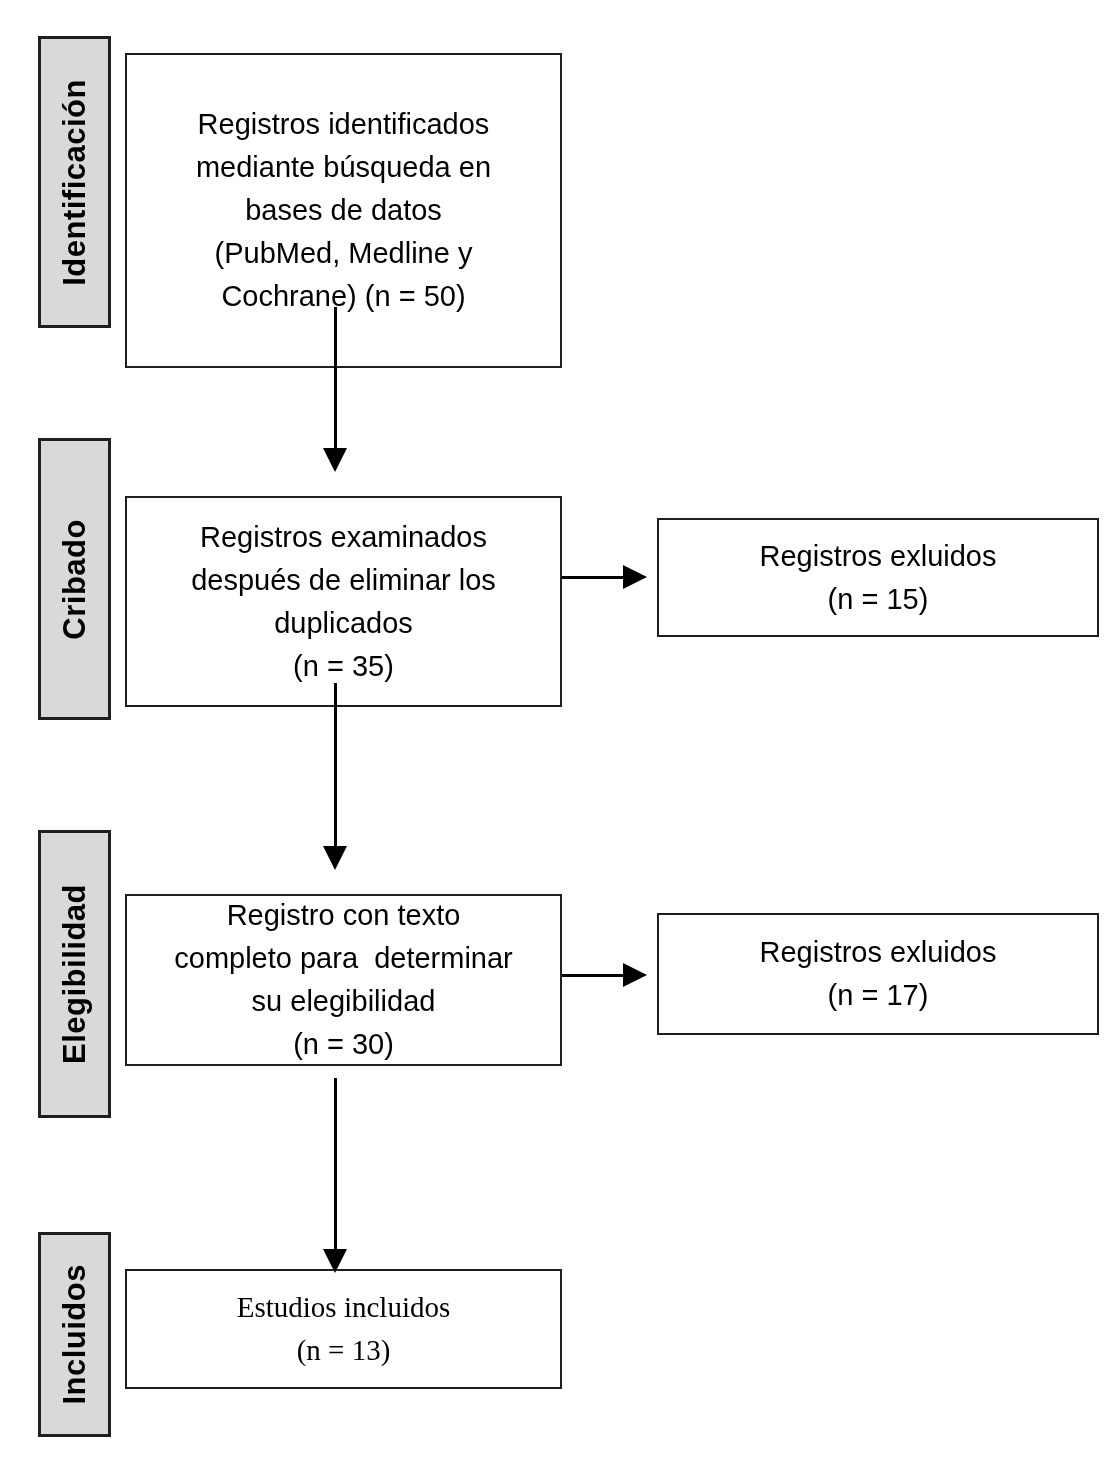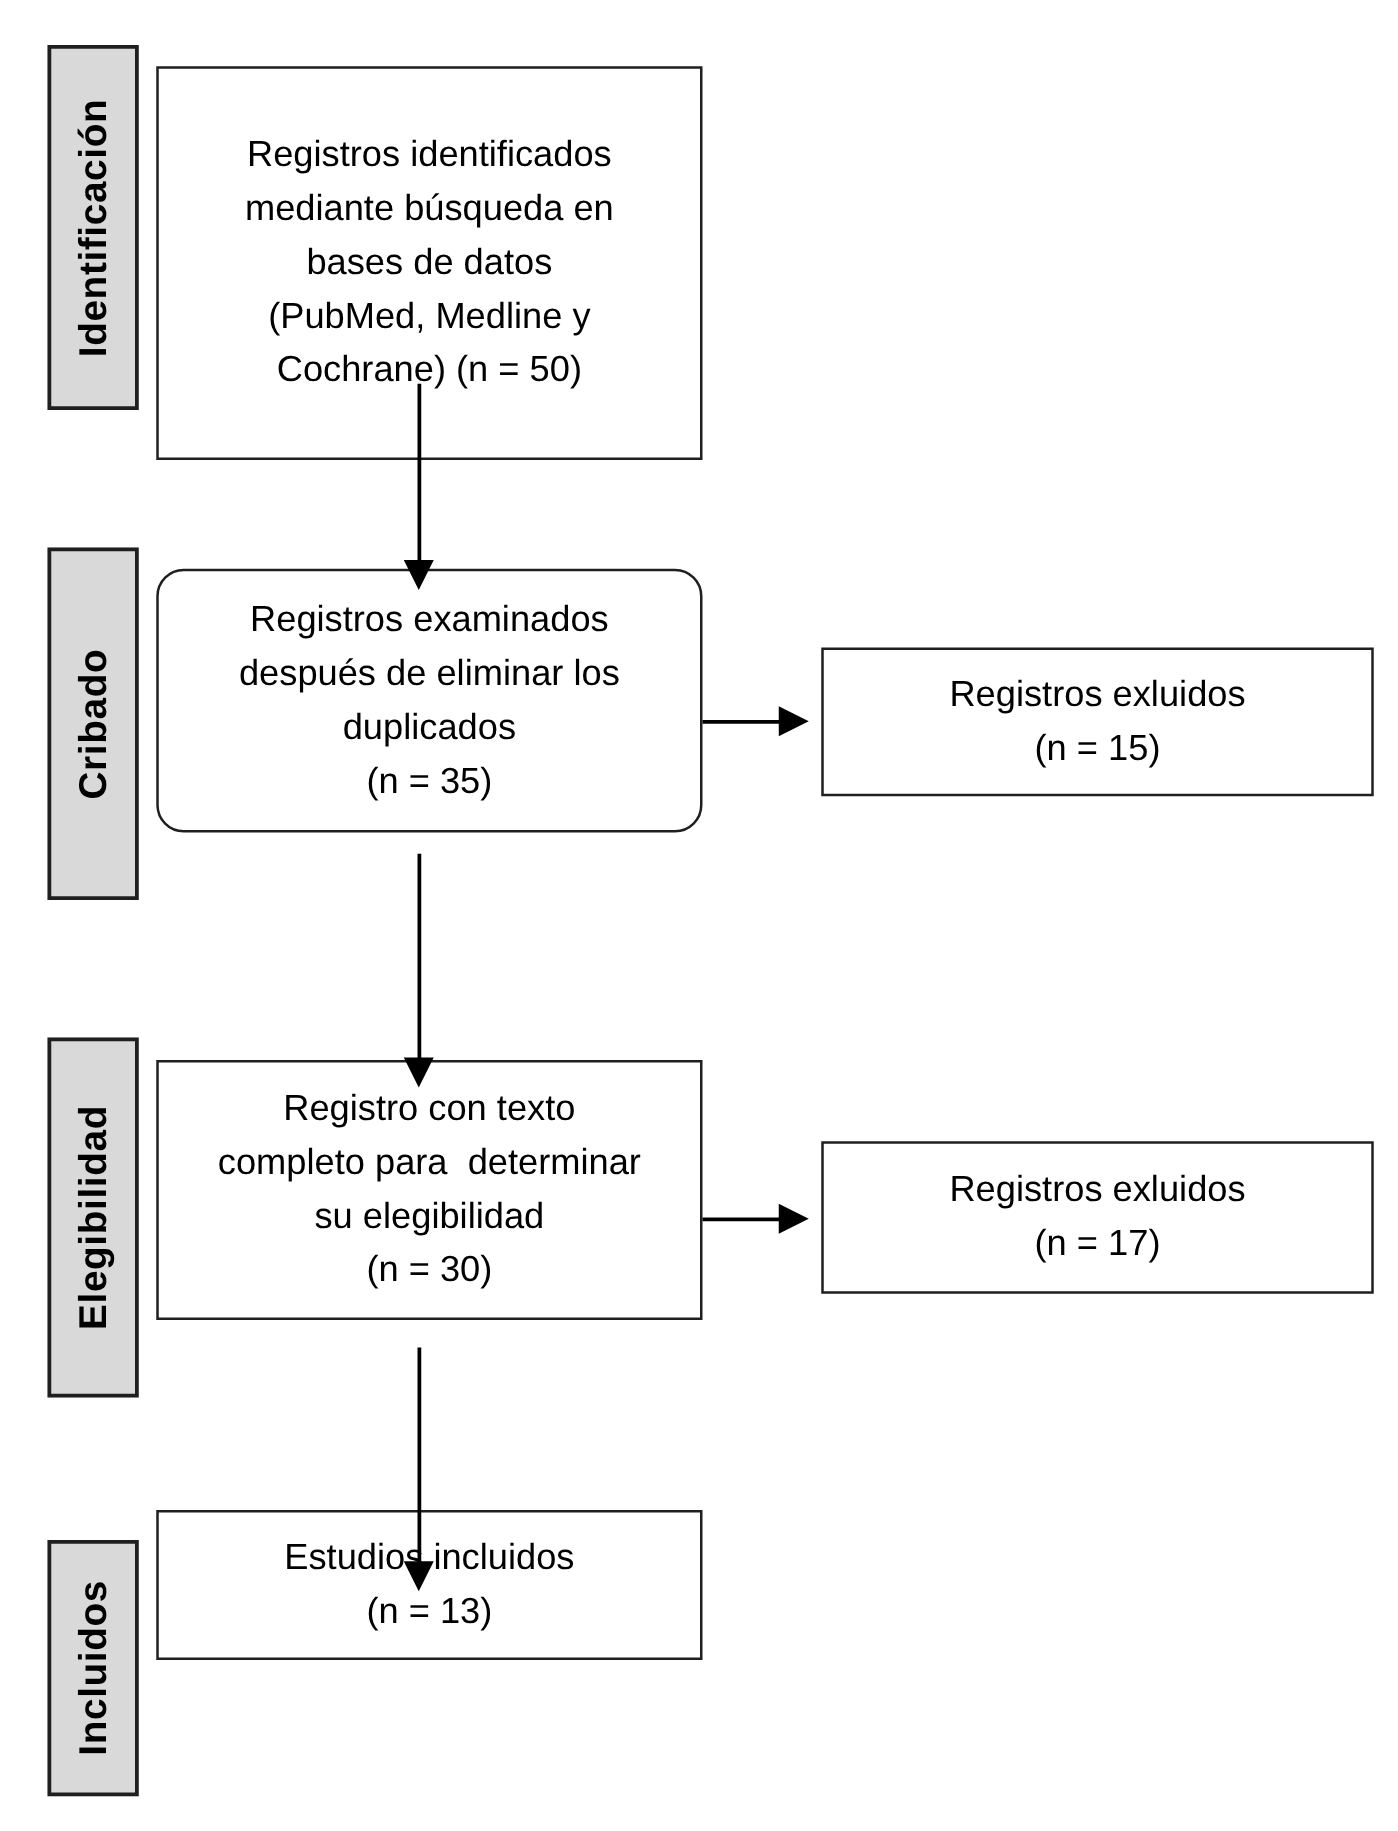--- a/index.html
+++ b/index.html
@@ -108,33 +108,33 @@
     <span class="stage-label">Incluidos</span>
   </div>
 
   <div class="box main-box" style="top:53px; height:315px;">
     <span class="box-text">Registros identificados
 mediante búsqueda en
 bases de datos
 (PubMed, Medline y
 Cochrane) (n = 50)</span>
   </div>
-  <div class="box main-box" style="top:455px; height:211px;border-radius:22px;">
+  <div class="box main-box" style="top:496px; height:211px;">
     <span class="box-text">Registros examinados
 después de eliminar los
 duplicados
 (n = 35)</span>
   </div>
-  <div class="box main-box" style="top:848px; height:208px;">
+  <div class="box main-box" style="top:894px; height:172px;">
     <span class="box-text">Registro con texto
 completo para &nbsp;determinar
 su elegibilidad
 (n = 30)</span>
   </div>
-  <div class="box main-box" style="top:1208px; height:120px;">
+  <div class="box main-box" style="top:1269px; height:120px;font-family:Liberation Serif, serif;">
     <span class="box-text">Estudios incluidos
 (n = 13)</span>
   </div>
 
   <div class="box side-box" style="top:518px; height:119px;">
     <span class="box-text">Registros exluidos
 (n = 15)</span>
   </div>
   <div class="box side-box" style="top:913px; height:122px;">
     <span class="box-text">Registros exluidos

